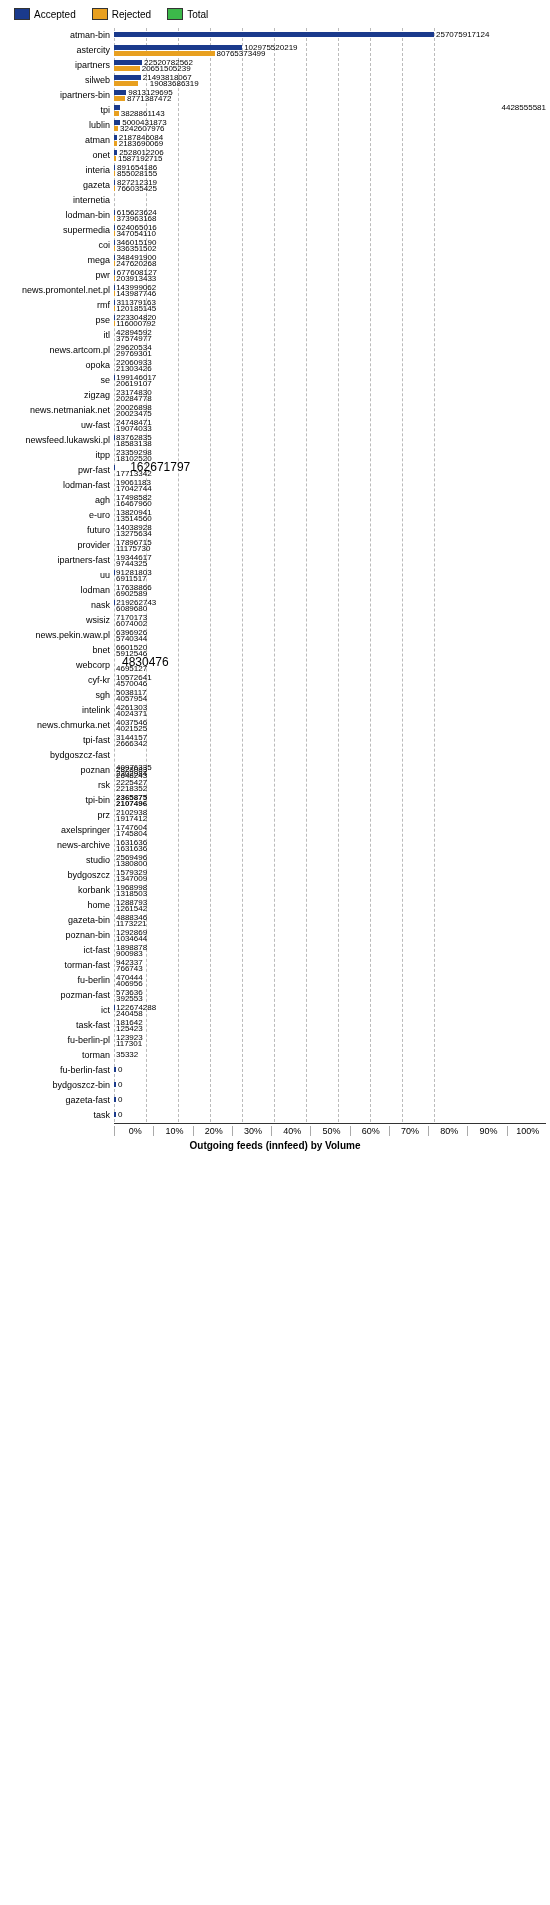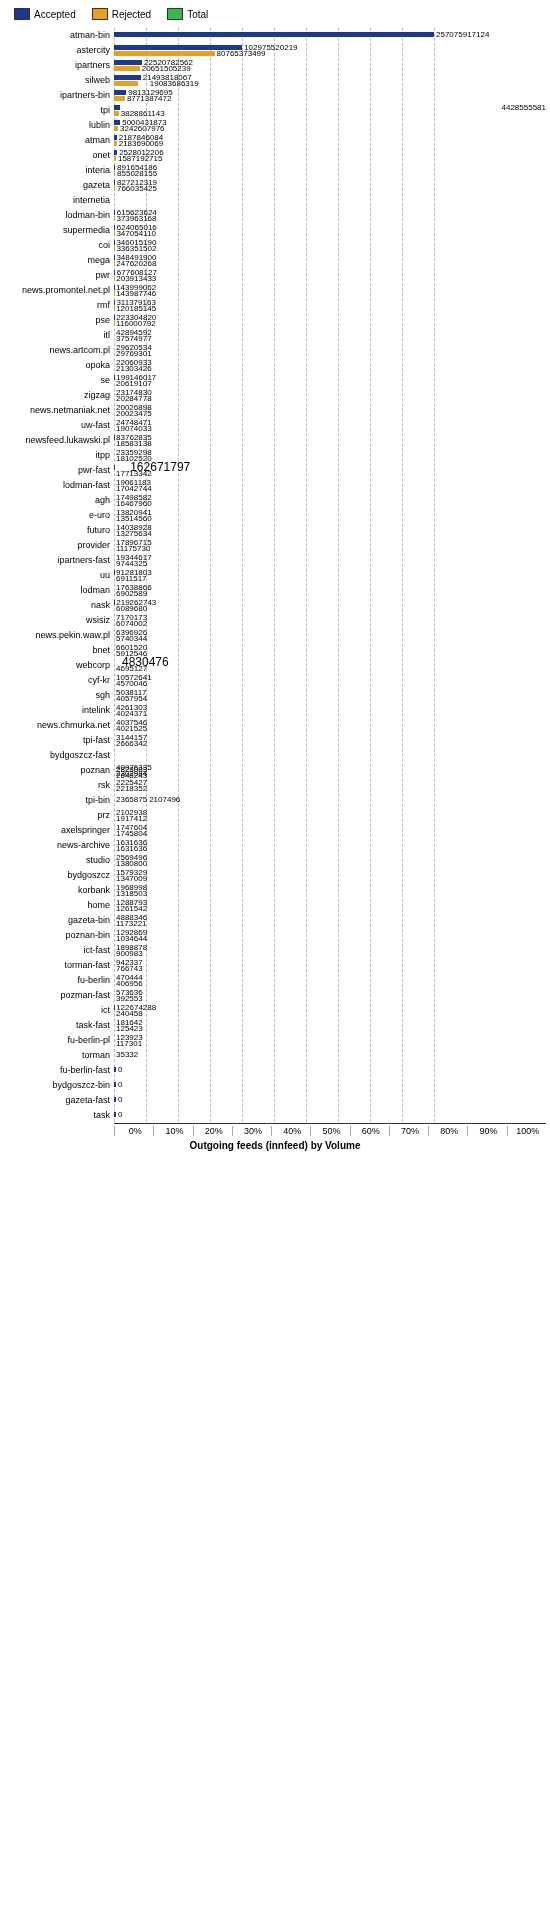--- a/index.html
+++ b/index.html
@@ -851,21 +851,21 @@
             <div style="display: flex; align-items: center; height: 5px;">
               <div style="width: 0.00276133px; height: 5px; background: rgb(232, 160, 32); flex-shrink: 0;"></div>
               <span style="font-size: 8px; margin-left: 2px; white-space: nowrap;">2218352</span>
             </div>
           </div>
         </div>
       </div>
       <div class="row">
         <div class="label">tpi-bin</div>
         <div class="bar-area" style="position: relative;">
-          <div style="display: flex; flex-direction: row; width: 100%; position: relative; z-index: 1;">
+          <div style="display: flex; flex-direction: column; width: 100%; position: relative; z-index: 1; font-weight: bold;">
             <div style="display: flex; align-items: center; height: 5px; margin-bottom: 1px;">
               <div style="width: 0.00294497px; height: 5px; background: rgb(26, 58, 140); flex-shrink: 0;"></div>
               <span style="font-size: 8px; margin-left: 2px; white-space: nowrap;">2365875</span>
             </div>
             <div style="display: flex; align-items: center; height: 5px;">
               <div style="width: 0.00262334px; height: 5px; background: rgb(232, 160, 32); flex-shrink: 0;"></div>
               <span style="font-size: 8px; margin-left: 2px; white-space: nowrap;">2107496</span>
             </div>
           </div>
         </div>

